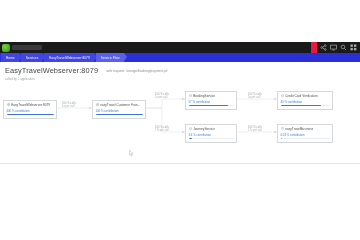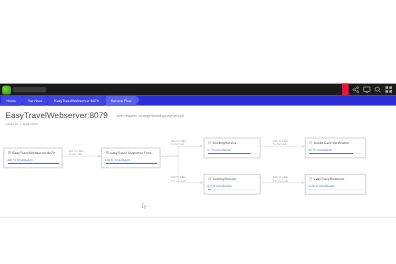--- a/index.html
+++ b/index.html
@@ -1,21 +1,21 @@
 <!DOCTYPE html>
 <html><head>
 <meta charset="utf-8">
 <style>
   html,body{margin:0;padding:0;}
   body{
     width:360px;height:201px;overflow:hidden;background:#ffffff;
     font-family:"Liberation Sans", sans-serif;
     -webkit-font-smoothing:antialiased;
   }
-  .app{position:relative;width:360px;height:201px;background:#ffffff;margin-top:34px;}
+  .app{position:relative;width:360px;height:201px;background:#ffffff;}
 
   
   .topbar{
     position:absolute;left:0;top:42px;width:360px;height:11px;
     background:#1a1a1a;display:flex;align-items:center;
   }
   .logo{
     width:8px;height:8px;margin-left:2px;border-radius:2px;
     background:radial-gradient(circle at 35% 35%,#7ad13c 0%,#4fae1e 60%,#2f7d12 100%);
     flex:0 0 auto;

